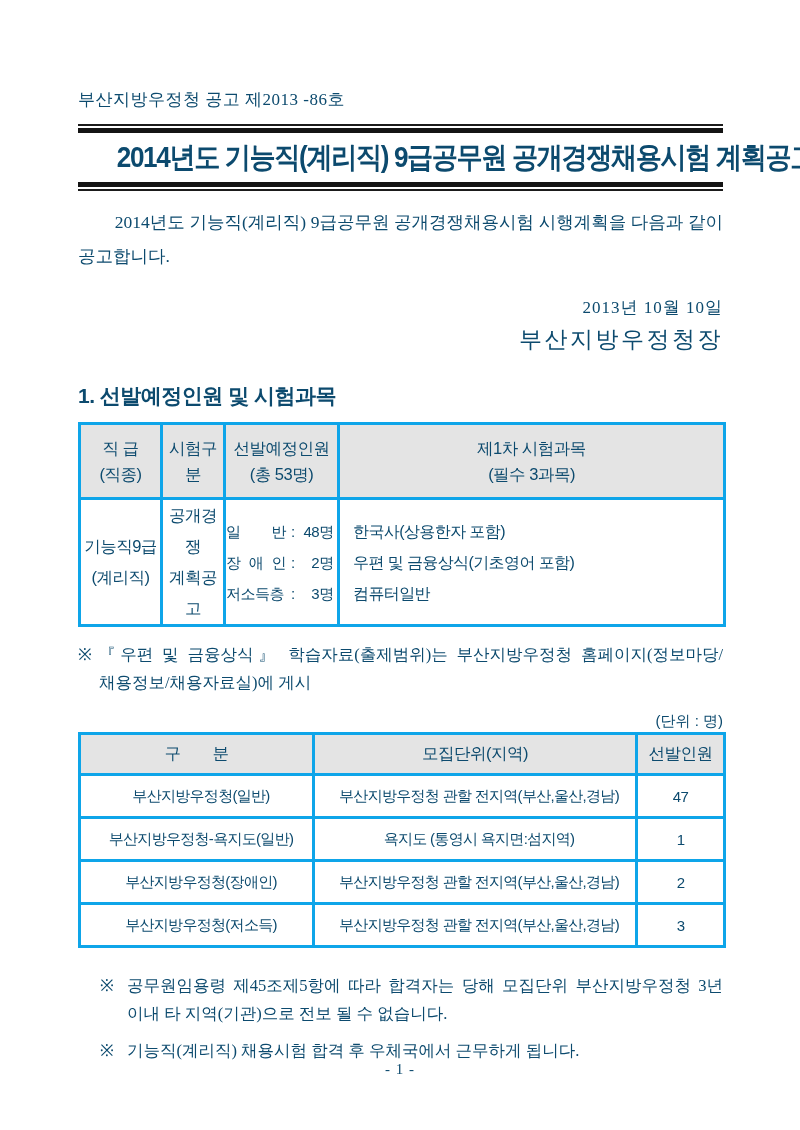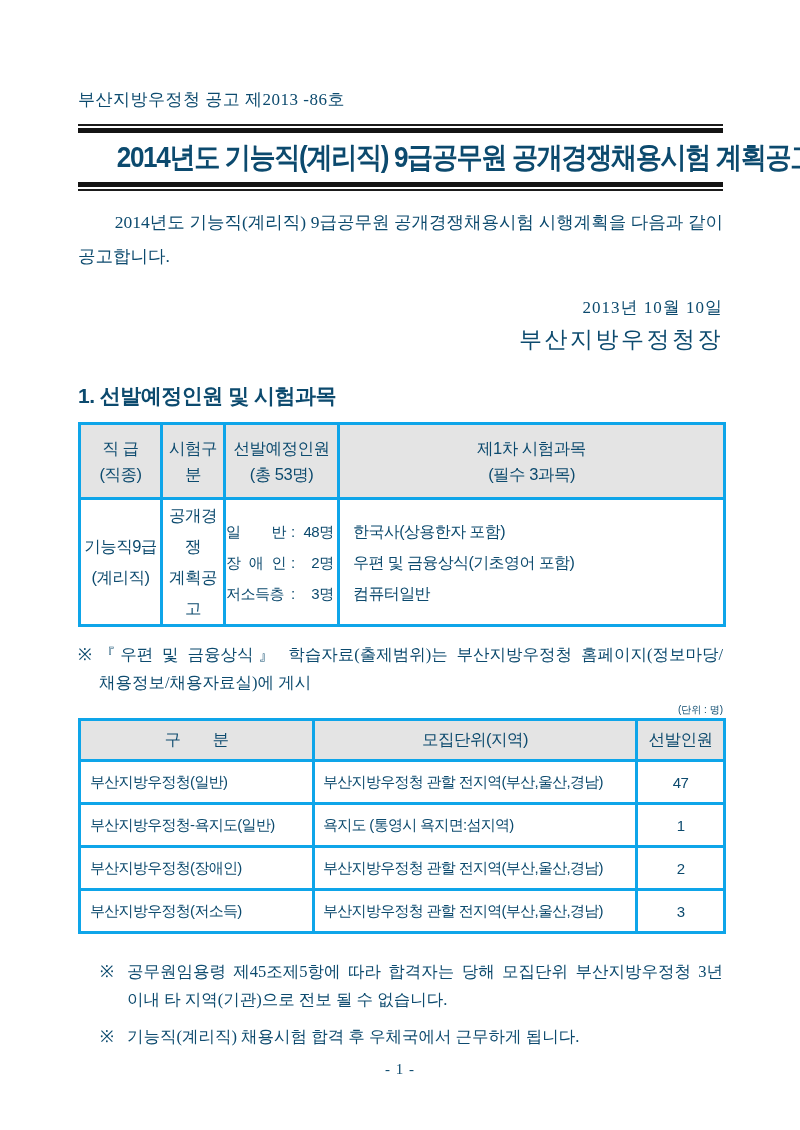--- a/index.html
+++ b/index.html
@@ -44,25 +44,25 @@
   .q-colon { display:inline-block; margin:0 3px 0 5px; }
   .q-count { display:inline-block; width:36px; text-align:right; }
   .subjects-cell { vertical-align:middle; font-size:16px; line-height:31px; padding-left:13px; letter-spacing:-0.6px; }
 
   .note1 { display:flex; margin-top:14px; font-size:16.5px; line-height:28px; }
   .note1 .marker { flex:0 0 21px; }
   .note1 .text { flex:1; text-align:justify; word-break:keep-all; }
 
   .recruit-head { margin-top:31px; font-family:"Liberation Sans","DejaVu Sans",sans-serif; font-size:17.5px; letter-spacing:-0.5px; }
   .recruit-head .bullet { margin-right:11px; font-size:16px; }
-  .unit-label { margin-top:6px; text-align:right; font-family:"Liberation Sans","DejaVu Sans",sans-serif; font-size:10px; }
+  .unit-label { margin-top:15px; text-align:right; font-family:"Liberation Sans","DejaVu Sans",sans-serif; font-size:15px; }
 
   .recruit-table { margin-top:1px; width:645px; border:2px solid #1b1b1b; }
   .recruit-table th { background:#e4e4e4; font-weight:normal; font-size:16.5px; height:38px; text-align:center; letter-spacing:-0.5px; }
-  .recruit-table td { height:40px; font-size:15px; letter-spacing:-0.7px; }
+  .recruit-table td { height:40px; font-size:15px; letter-spacing:-0.7px;text-align:center; }
   .cat-cell { padding-left:9px; }
   .unit-cell { padding-left:8px; }
   .cnt-cell { text-align:center; font-size:15.5px; letter-spacing:0; }
 
   .notes { margin:24px 0 0 22px; }
   .note-item { display:flex; font-size:16.5px; line-height:28px; margin-bottom:9px; }
   .note-item .marker { flex:0 0 27px; }
   .note-item .text { flex:1; text-align:justify; word-break:keep-all; }
 
   .footer { position:absolute; left:0; right:0; bottom:52px; text-align:center; font-size:15px; letter-spacing:1px; }

